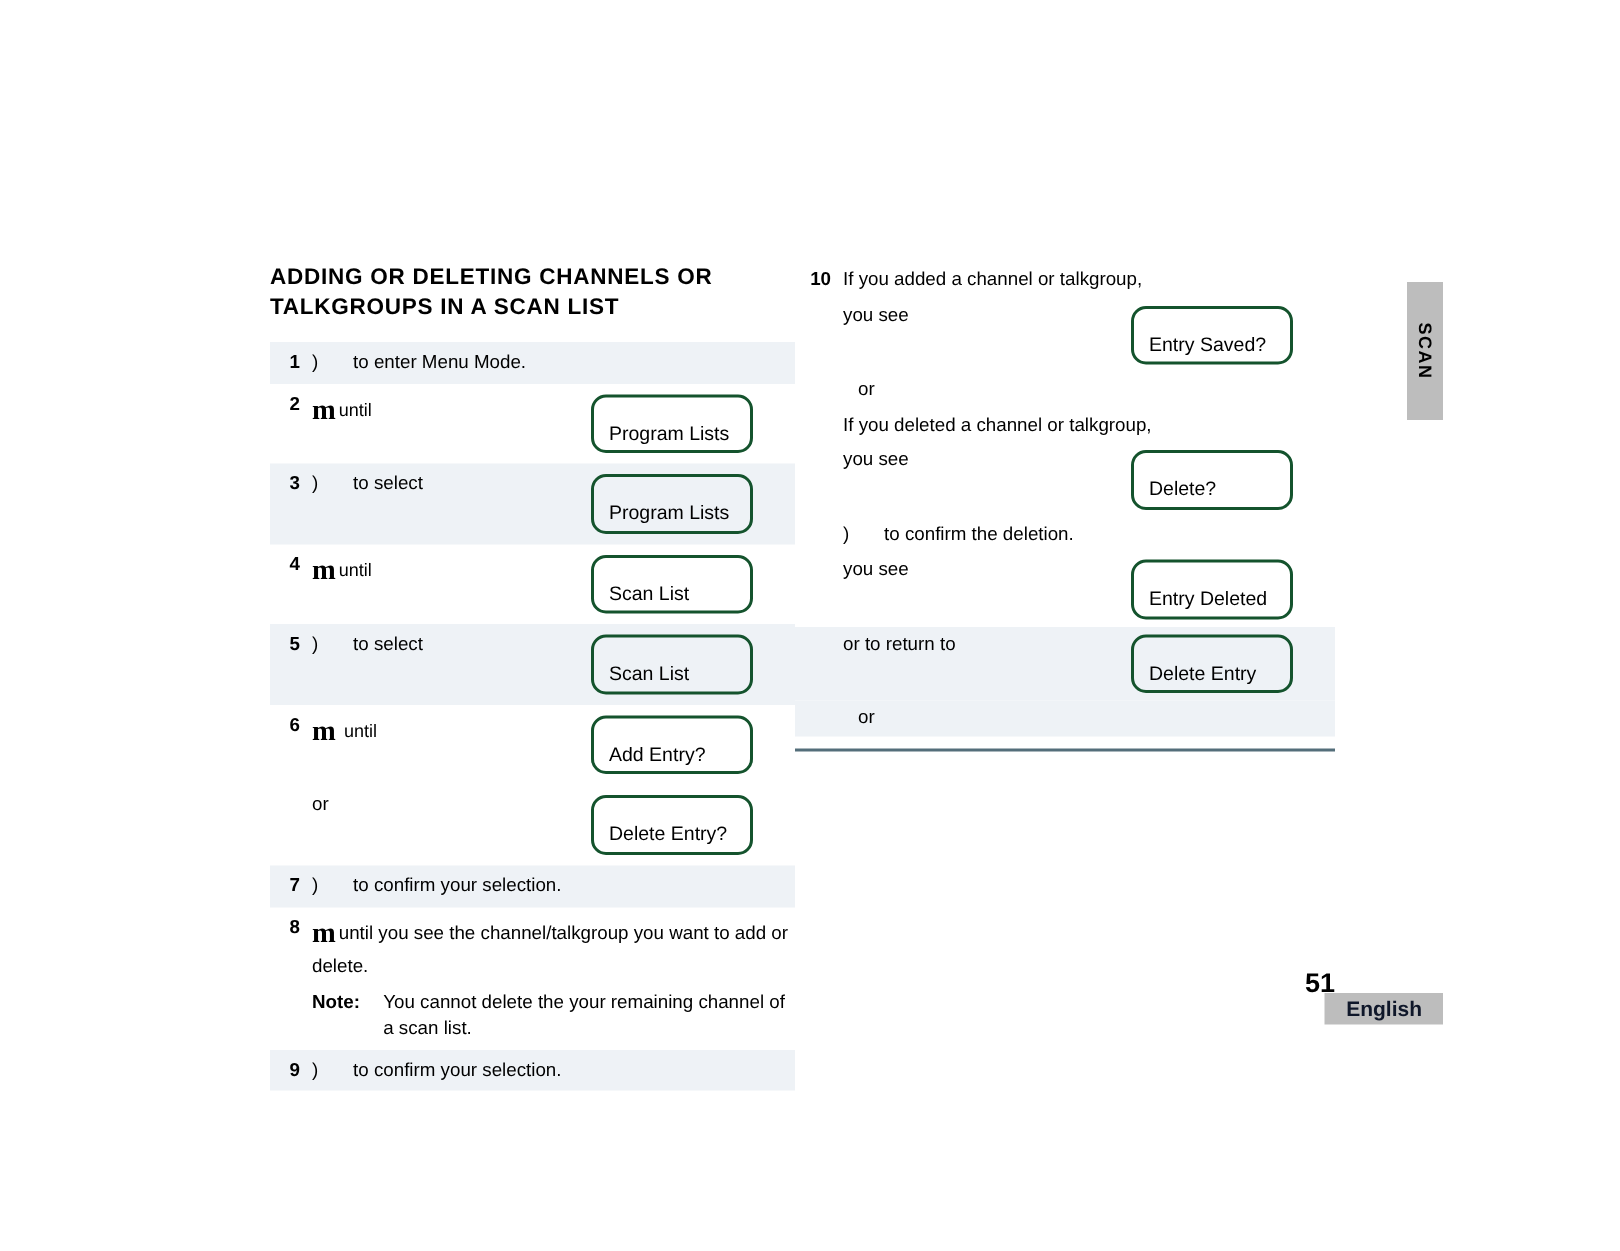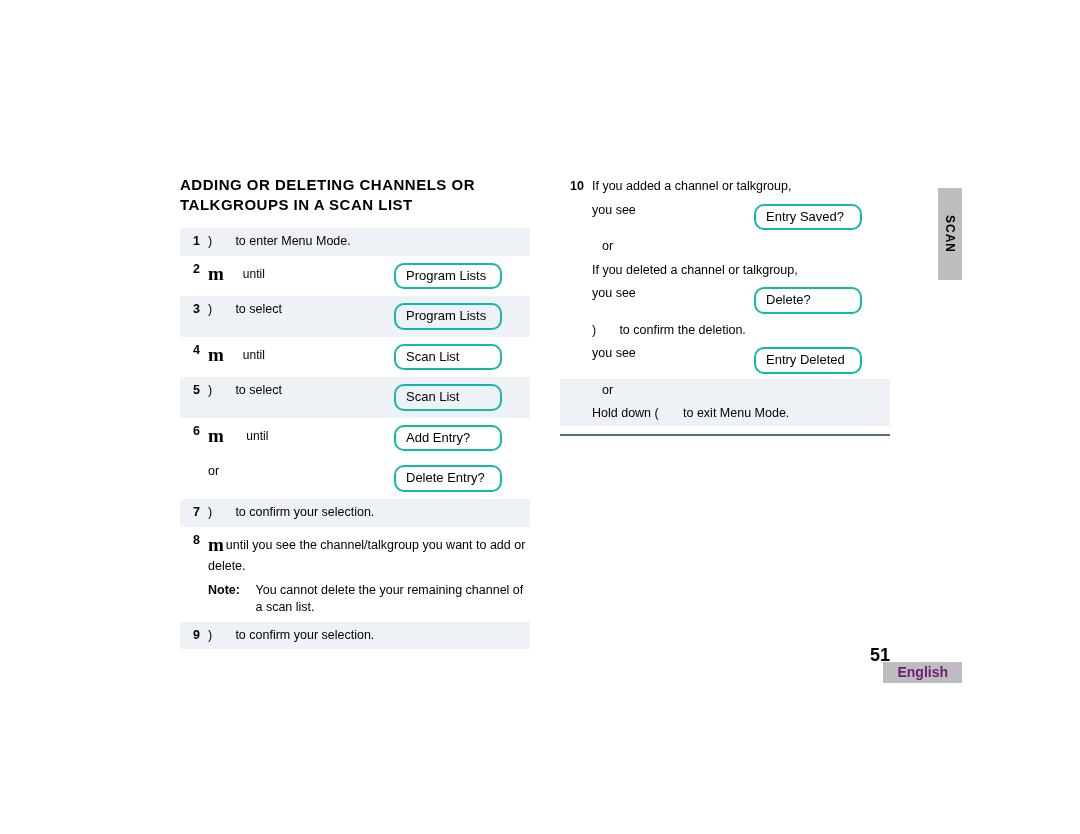--- a/index.html
+++ b/index.html
@@ -21,21 +21,20 @@
     height: 834px;
     background: #fff;
     overflow: hidden;
   }
   .content {
     position: absolute;
     left: 180px;
     top: 175px;
     width: 710px;
     display: flex;
-    gap: 30px;
     align-items: flex-start;
   }
   .col {
     flex: 1;
     font-size: 12.5px;
     line-height: 1.4;
   }
   .col-left { flex: 0 0 350px; }
   .col-right { flex: 1; }
   .heading {
@@ -73,32 +72,31 @@
     display: inline-block;
     vertical-align: -2px;
     margin: 0 2px 0 0;
   }
   .paren {
     display: inline-block;
     width: 10px;
   }
   .until {
     font-size: 12px;
-    margin-left: 17px;
   }
   .or-row {
     padding-left: 12px;
   }
   .pill-col {
     width: 132px;
   }
   .pill {
-    border: 2px solid #14b8a6;
+    border: 2px solid #14532d;
     border-radius: 10px;
-    padding: 3px 10px 4px 10px;
+    padding: 16px 10px 4px 10px;
     font-size: 13px;
     line-height: 1.2;
     margin: 2px 0;
     display: inline-block;
     min-width: 108px;
     box-sizing: border-box;
   }
   .note-label {
     font-weight: bold;
     display: inline-block;
@@ -161,21 +159,21 @@
     top: 645px;
     text-align: right;
     font-weight: bold;
     font-size: 18px;
   }
   .lang-tab {
     position: absolute;
     right: 118px;
     top: 662px;
     background: var(--tab-gray);
-    color: #701a75;
+    color: #0f172a;
     font-weight: bold;
     font-size: 14px;
     padding: 2px 14px 3px 14px;
   }
 </style>
 </head>
 <body>
 
 <div class="page">
 
@@ -319,29 +317,27 @@
           </td>
         </tr>
         <tr>
           <td></td>
           <td class="r-txt">you see</td>
           <td class="r-pillcol"><span class="pill">Entry Deleted</span></td>
         </tr>
 
         <tr class="shade">
           <td></td>
+          <td class="r-txt">or to return to</td>
+          <td class="r-pillcol"><span class="pill">Delete Entry</span></td>
+        </tr>
+        <tr class="shade">
+          <td></td>
           <td class="r-txt" style="padding-left:14px;">or</td>
           <td></td>
-        </tr>
-        <tr class="shade">
-          <td></td>
-          <td class="r-txt" colspan="2">
-            <span>Hold down (</span>&nbsp;&nbsp;&nbsp;&nbsp;&nbsp;&nbsp;
-            <span>to exit Menu Mode.</span>
-          </td>
         </tr>
       </tbody>
         </table>
       <div class="r-rule"></div>
     </div>
 
   </div>
 
   <div class="side-tab">
     <span>SCAN</span>

